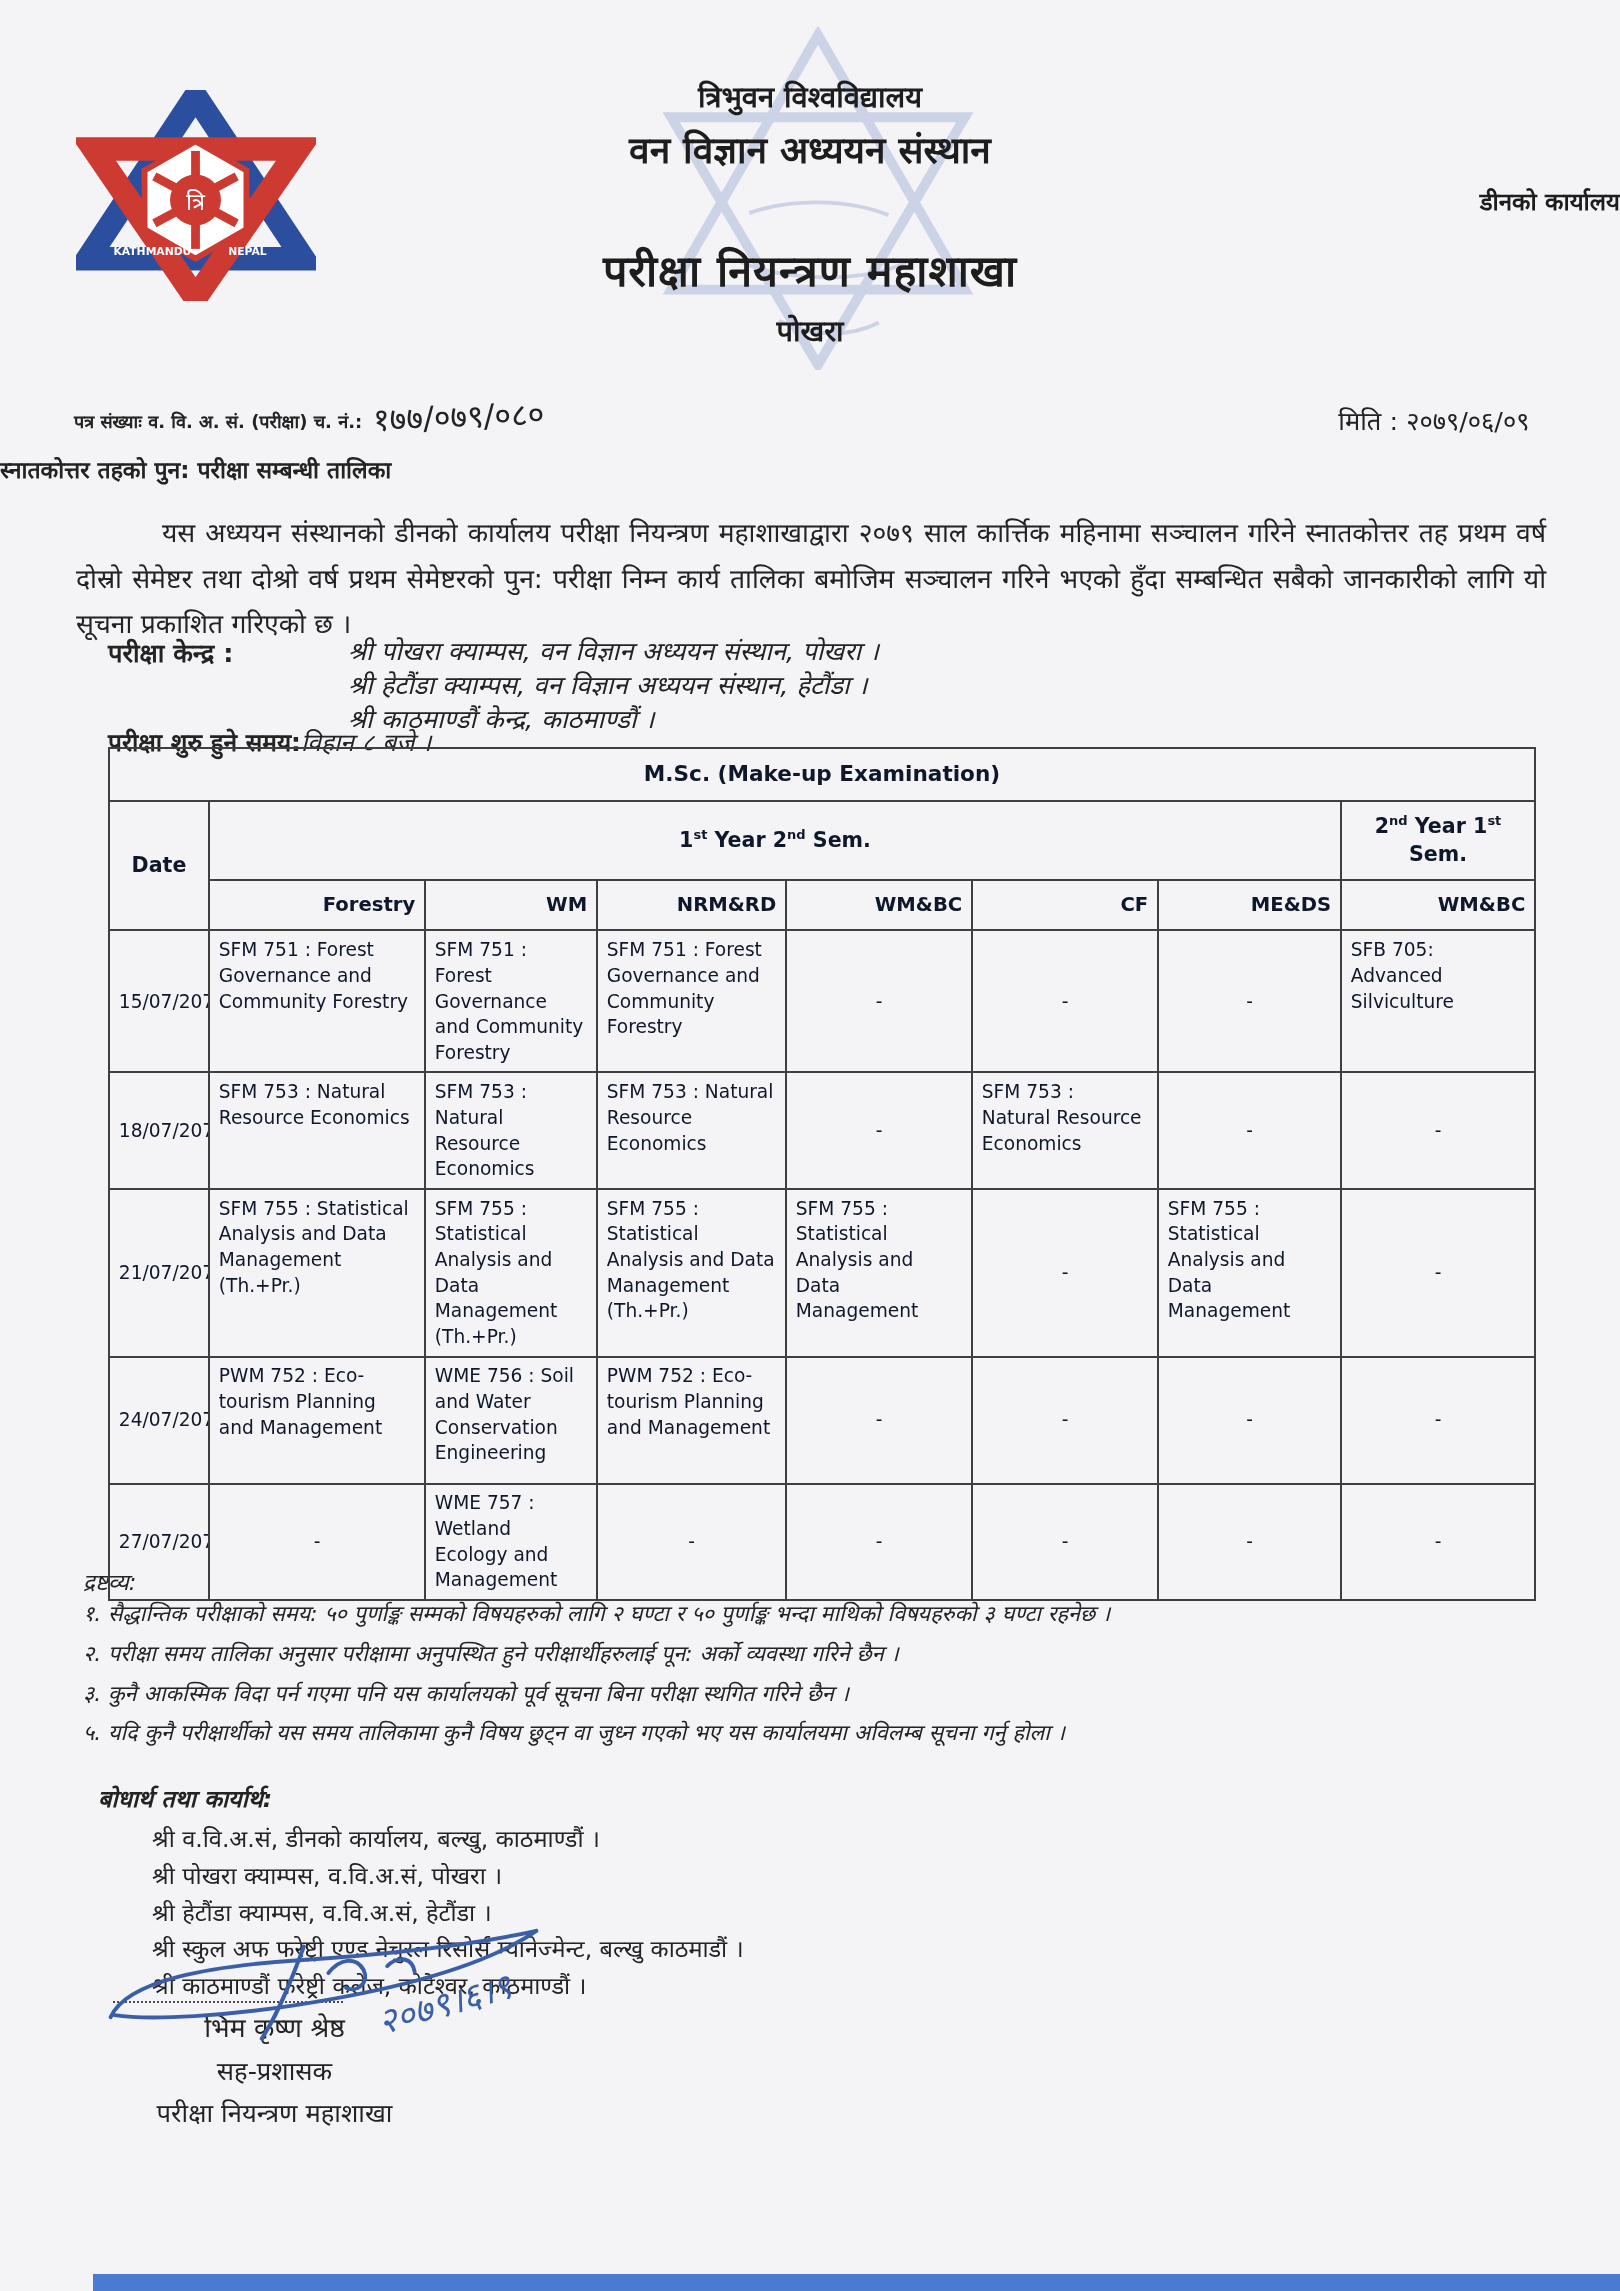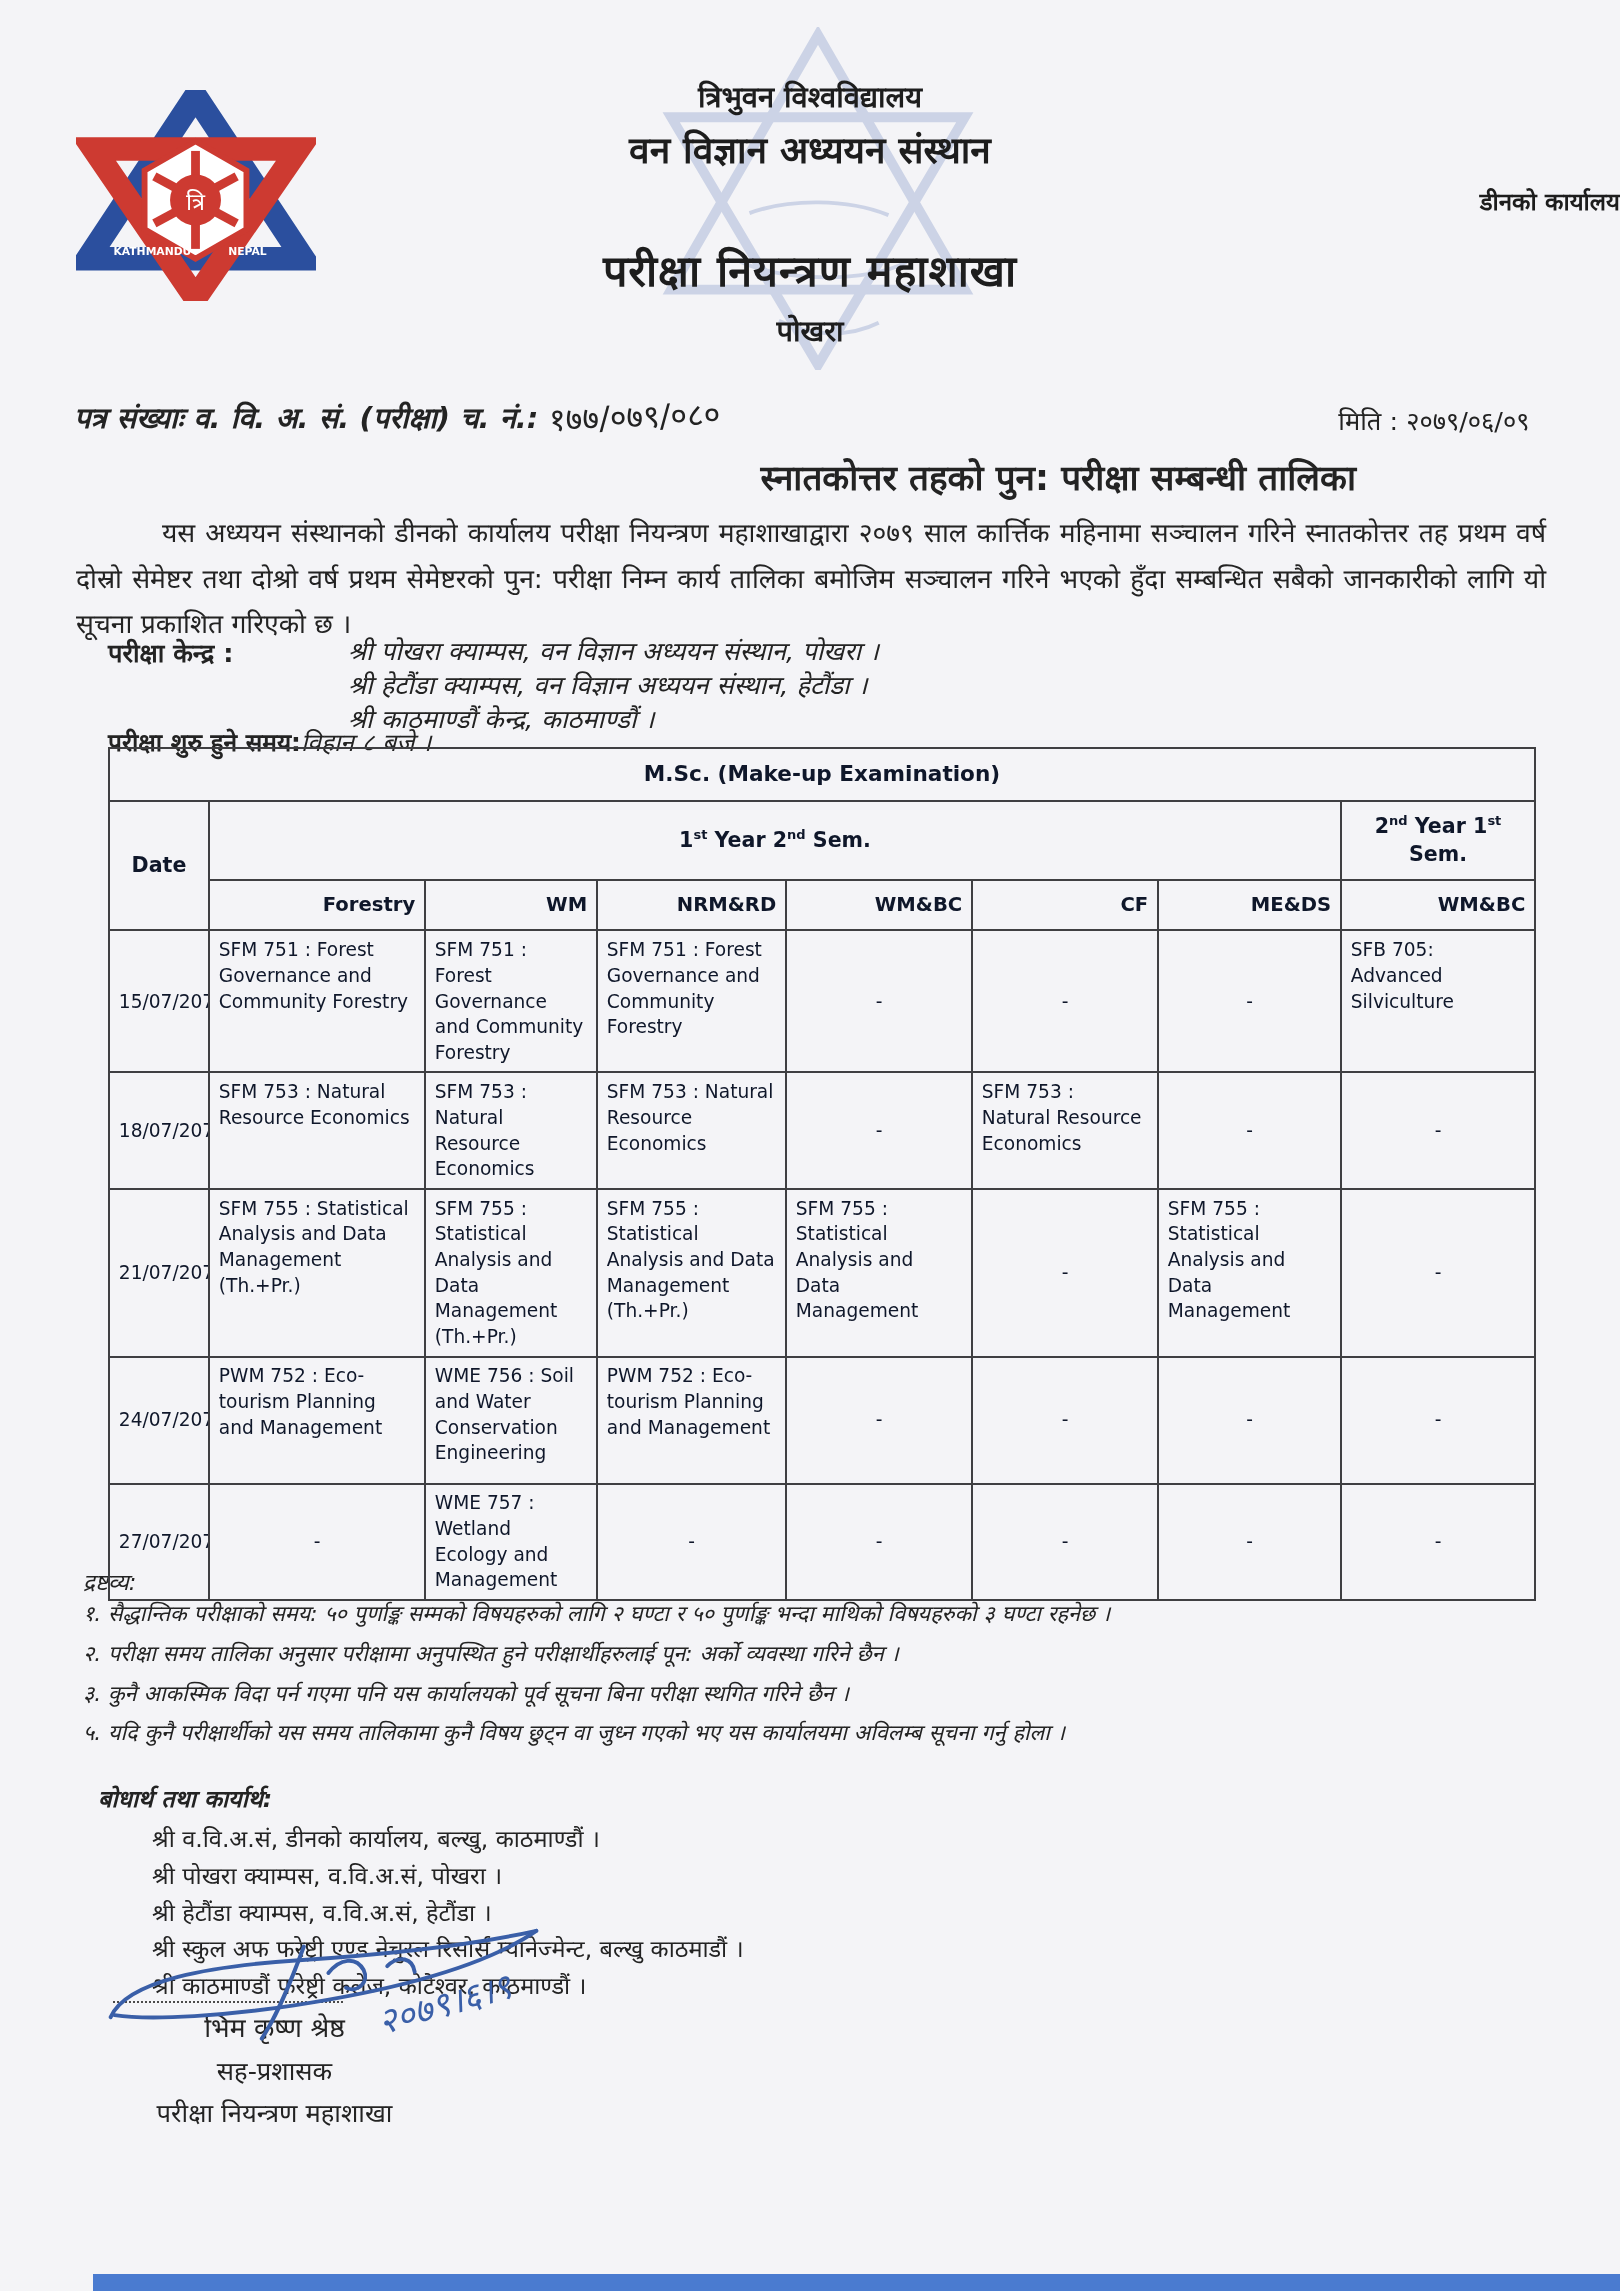--- a/index.html
+++ b/index.html
@@ -21,25 +21,25 @@
   .hdr div{font-weight:700;color:#1d1d1d;}
   .h1{font-size:29px;margin-bottom:7.8px;}
   .h2{font-size:37px;margin-bottom:9.8px;}
   .h3{font-size:24px;margin-bottom:23px;text-align:right;}
   .h4{font-size:43px;margin-bottom:11.8px;letter-spacing:1px;}
   .h5{font-size:29px;}
   .stamp{left:632px;top:27.4px;z-index:1;opacity:.33;}
   .logo{left:76px;top:90px;z-index:2;}
   
   .refrow{left:74px;top:394px;width:1475px;display:flex;justify-content:space-between;align-items:flex-end;z-index:2;}
-  .reflabel{font-size:29px;font-weight:700;font-style:italic;}
+  .reflabel{font-size:18px;font-weight:700;}
   .refnum{font-size:32px;font-weight:400;display:inline-block;transform:rotate(-2deg);margin-left:5.9px;}
   .refdate{font-size:25.5px;font-weight:400;padding-right:19.6px;}
   
-  .doctitle{left:0;top:453px;width:1356px;text-align:right;font-size:35px;font-weight:700;}
+  .doctitle{left:0;top:453px;width:1356px;text-align:left;font-size:23px;font-weight:700;}
   .para{left:76px;top:510px;width:1470px;font-size:26.5px;line-height:1.72;text-align:justify;text-indent:86px;}
   
   .centers{left:108px;top:635px;width:1274px;display:flex;}
   .centers .lbl{font-size:25.5px;font-weight:700;width:240px;flex:none;}
   .centers .items{font-size:25.5px;font-style:italic;line-height:1.33;}
   .starttime{left:108px;top:725px;font-size:24.5px;font-weight:700;}
   .starttime .v{font-style:italic;font-weight:400;}
   
   .sched{left:108px;top:747px;z-index:2;}
   table{border-collapse:collapse;table-layout:fixed;width:1426px;background:transparent;}

